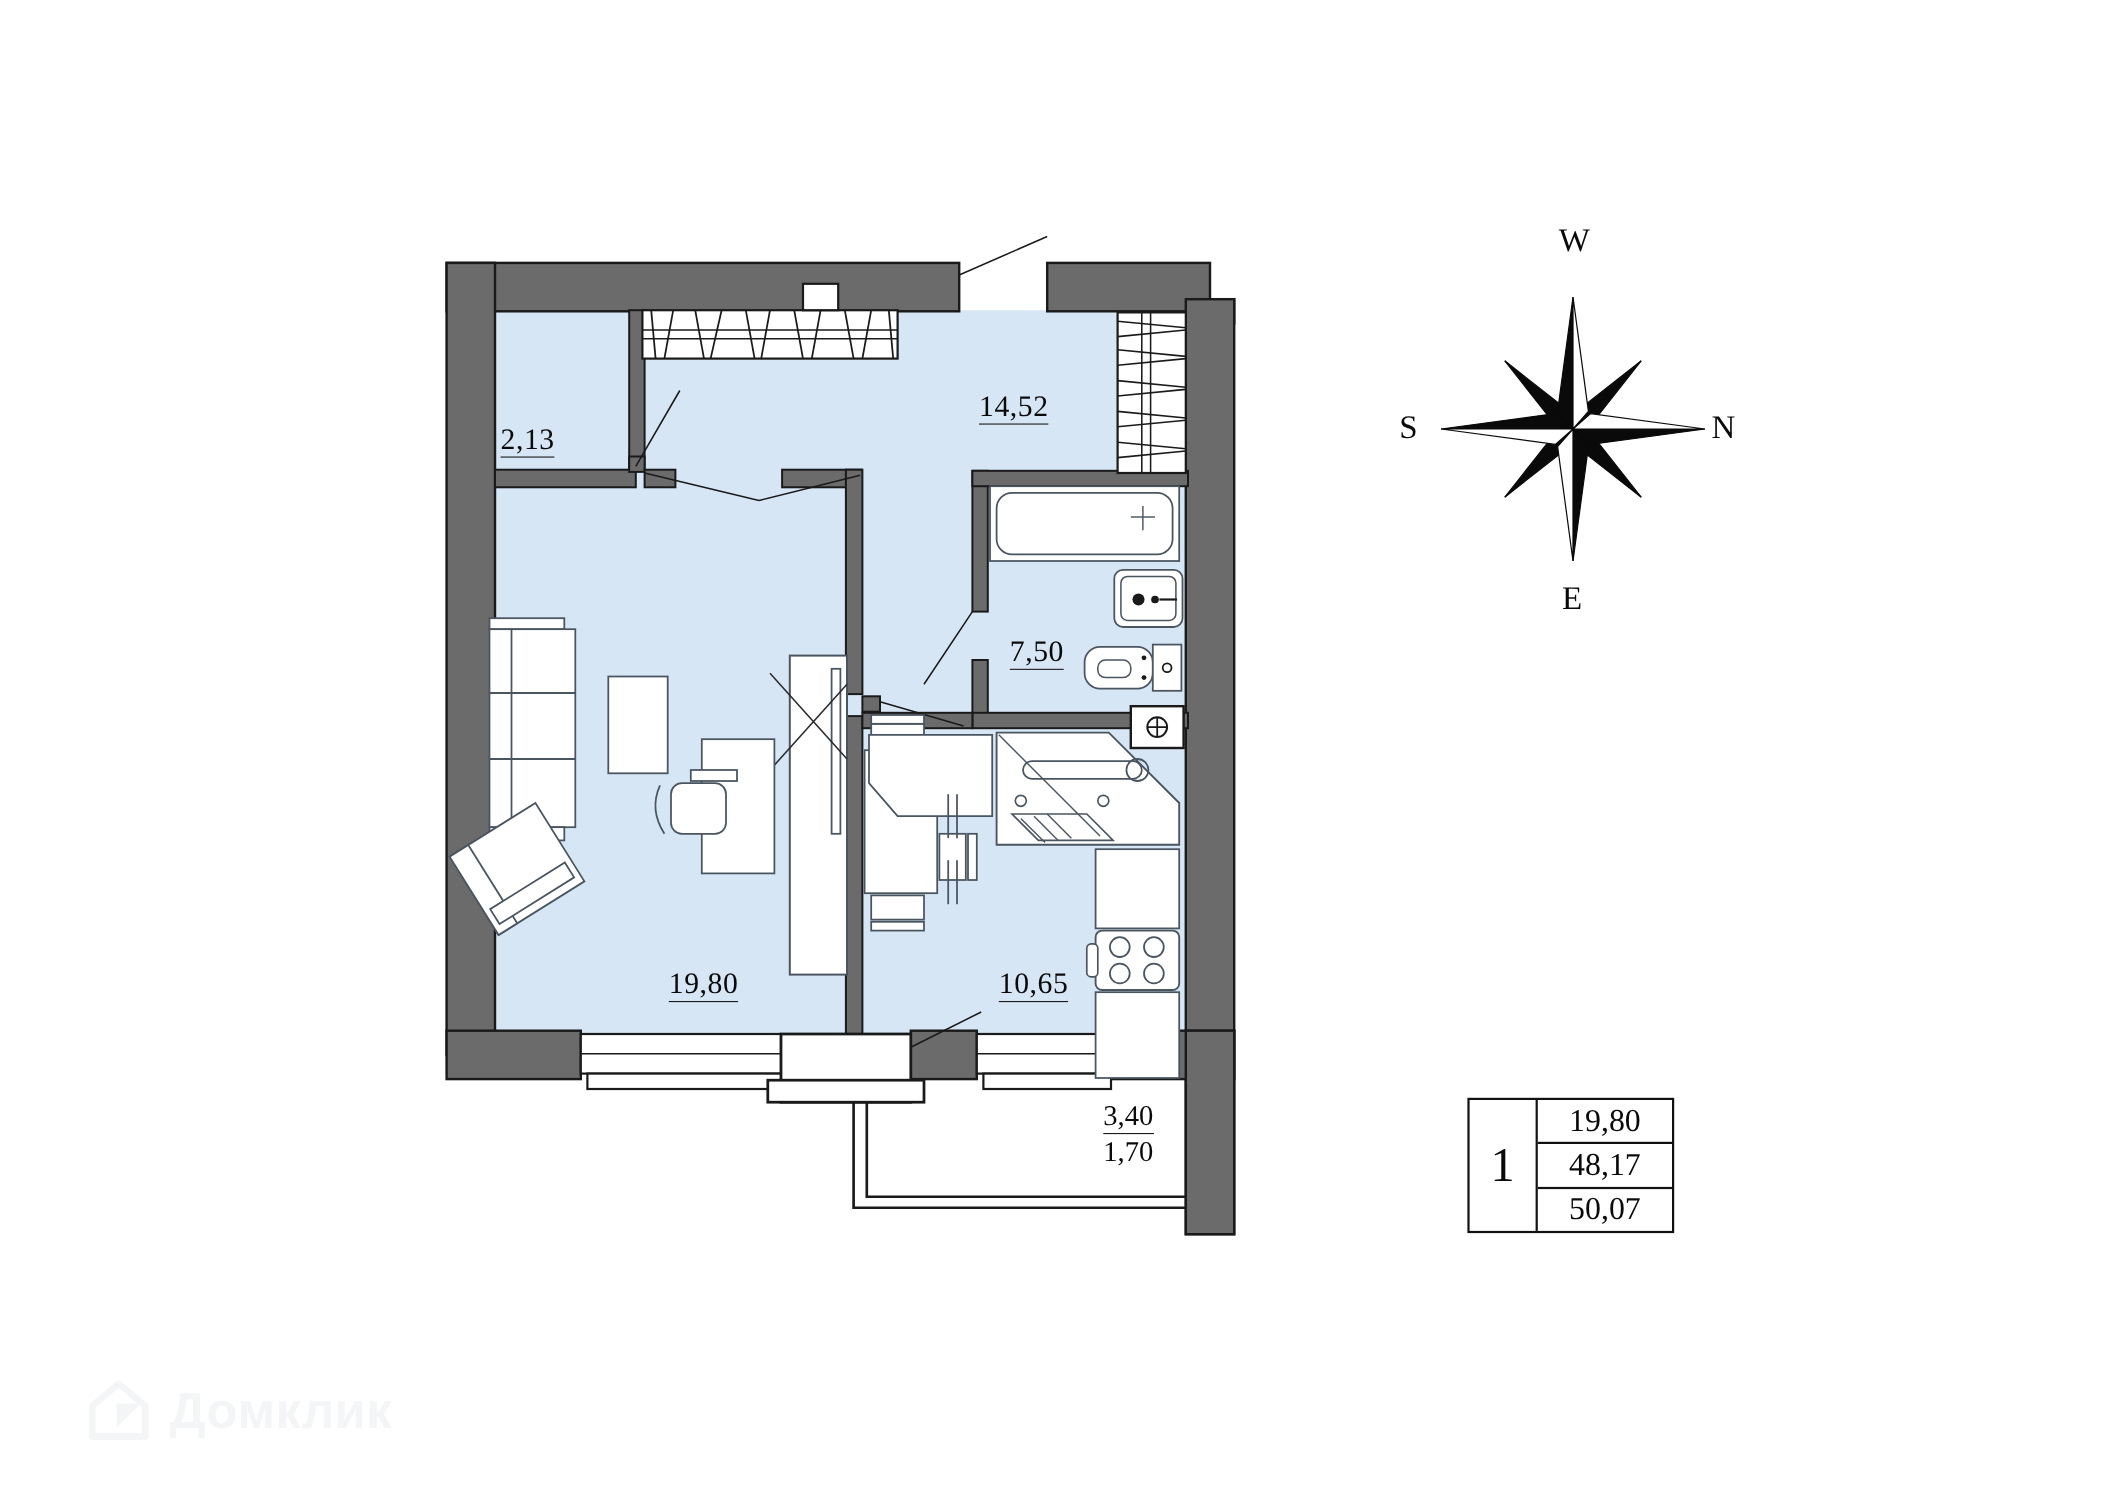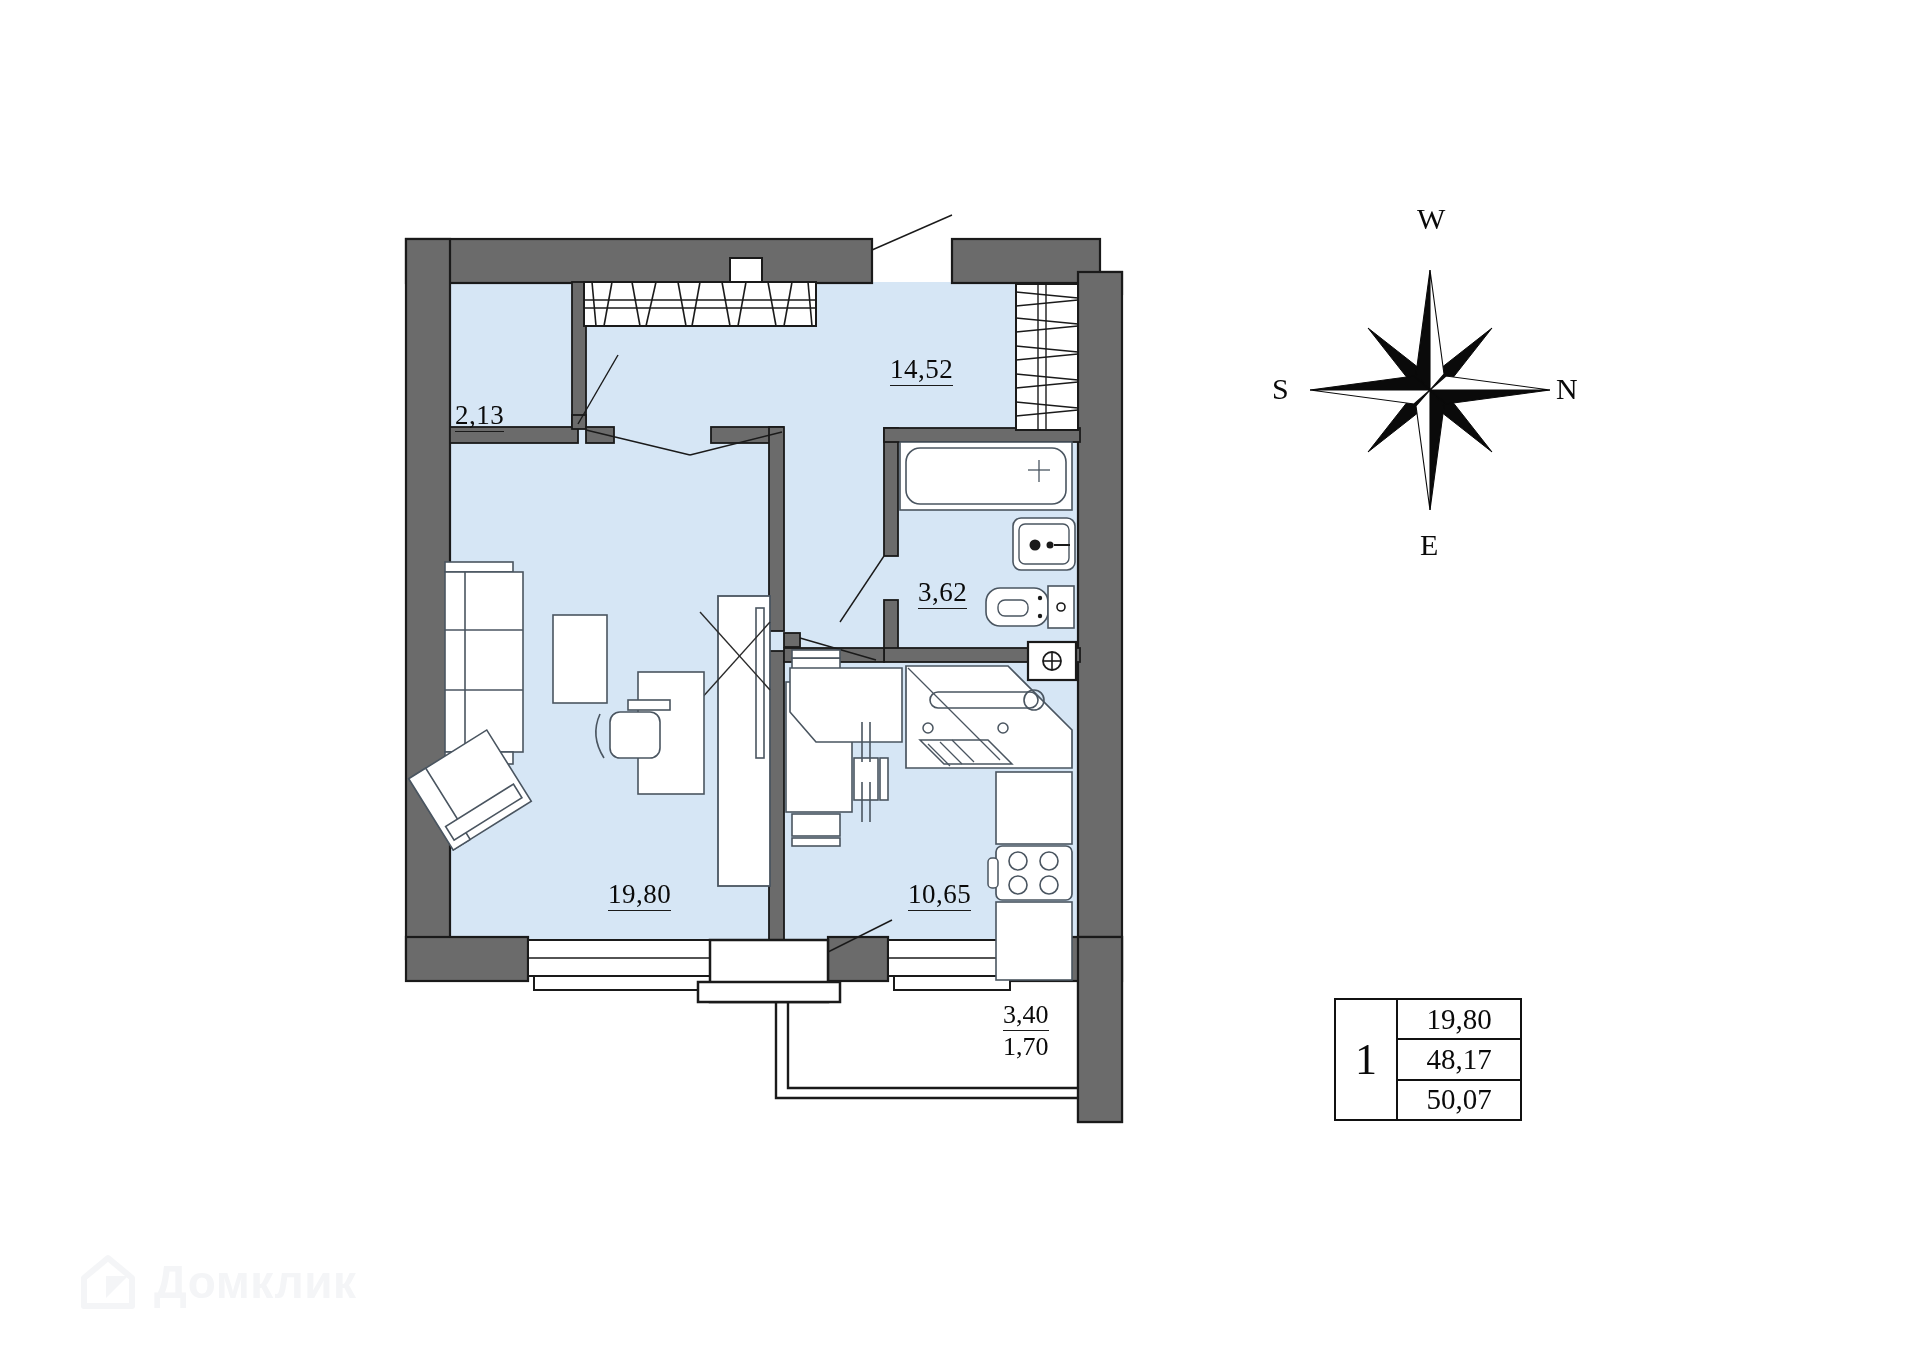--- a/index.html
+++ b/index.html
@@ -392,25 +392,25 @@
 
       <g stroke="#4a5560" stroke-width="1.6">
         <line x1="862" y1="722" x2="862" y2="762"></line>
         <line x1="870" y1="722" x2="870" y2="762"></line>
         <line x1="862" y1="782" x2="862" y2="822"></line>
         <line x1="870" y1="782" x2="870" y2="822"></line>
       </g>
     </g>
   </svg>
 
-  <div class="area-label" style="left:455px; top:401px;">2,13</div>
+  <div class="area-label" style="left:455px; top:385px;">2,13</div>
 
   <div class="area-label" style="left:890px; top:355px;">14,52</div>
 
-  <div class="area-label" style="left:918px; top:578px;">3,62</div>
+  <div class="area-label" style="left:918px; top:578px;">7,50</div>
 
   <div class="area-label" style="left:608px; top:880px;">19,80</div>
 
   <div class="area-label" style="left:908px; top:880px;">10,65</div>
 
   <div class="balcony-label" style="left:983px; top:1000px;margin-left:20px;">
     <span class="top">3,40</span>
     <span class="bot">1,70</span>
   </div>
 

